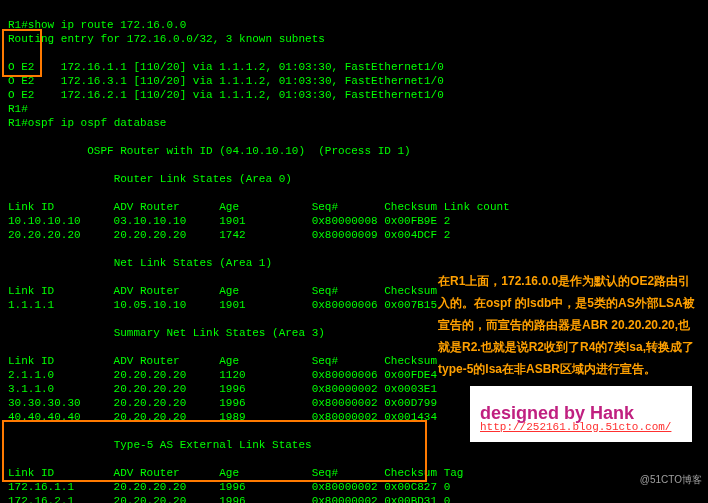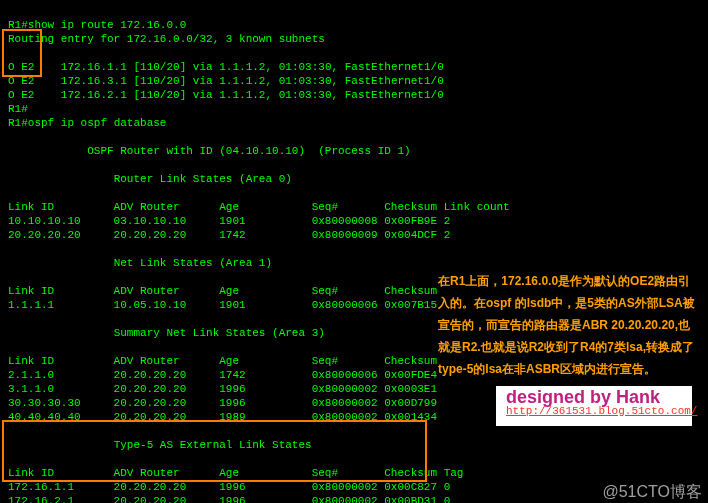--- a/index.html
+++ b/index.html
@@ -45,43 +45,43 @@
     font-size: 12px;
     line-height: 22px;
     font-weight: bold;
     white-space: normal;
     margin-top: 8px;
   }
   .credit {
     position: absolute;
     right: 16px;
     top: 386px;
-    width: 196px;
+    width: 222px;
     background: #fff;
-    padding: 4px 10px 8px 10px;
+    padding: 20px 10px 8px 10px;
     font-family: "Comic Sans MS", cursive, sans-serif;
   }
   .credit .hd {
     color: #c02080;
     font-size: 18px;
     font-weight: bold;
   }
   .credit .url {
     color: #ff3030;
     font-family: "Courier New", monospace;
     font-size: 11px;
     text-decoration: underline;
   }
   .wm {
     position: absolute;
     right: 6px;
-    bottom: 4px;
+    bottom: 16px;
     color: #a0a0a0;
     font-family: sans-serif;
-    font-size: 16px;
+    font-size: 10px;
   }
 </style>
 </head>
 <body>
 
 <div class="term">
 <span>R1#</span><span>show ip route 172.16.0.0</span>
 <span>Routing entry for 172.16.0.0/32, 3 known subnets</span>
 <span></span>
 <span>O E2</span>    <span>172.16.1.1</span> <span>[110/20]</span> <span>via 1.1.1.2,</span> <span>01:03:30,</span> <span>FastEthernet1/0</span>
@@ -99,37 +99,37 @@
 <span>20.20.20.20     20.20.20.20     1742          0x80000009 0x004DCF 2</span>
 
                 <span>Net Link States (Area 1)</span>
 
 <span>Link ID         ADV Router      Age           Seq#       Checksum</span>
 <span>1.1.1.1         10.05.10.10     1901          0x80000006 0x007B15</span>
 
                 <span>Summary Net Link States (Area 3)</span>
 
 <span>Link ID         ADV Router      Age           Seq#       Checksum</span>
-<span>2.1.1.0         20.20.20.20     1742          0x80000006 0x00FDE4</span>
+<span>2.1.1.0         20.20.20.20     1120          0x80000006 0x00FDE4</span>
 <span>3.1.1.0         20.20.20.20     1996          0x80000002 0x0003E1</span>
 <span>30.30.30.30     20.20.20.20     1996          0x80000002 0x00D799</span>
 <span>40.40.40.40     20.20.20.20     1989          0x80000002 0x001434</span>
 
                 <span>Type-5 AS External Link States</span>
 
 <span>Link ID         ADV Router      Age           Seq#       Checksum Tag</span>
 <span>172.16.1.1      20.20.20.20     1996          0x80000002 0x00C827 0</span>
 <span>172.16.2.1      20.20.20.20     1996          0x80000002 0x00BD31 0</span>
 
 
 </div>
 
 <div class="box1"></div>
 <div class="box2"></div>
 
 <div class="annot">在R1上面，172.16.0.0是作为默认的OE2路由引入的。在ospf 的lsdb中，是5类的AS外部LSA被宣告的，而宣告的路由器是ABR 20.20.20.20,也就是R2.也就是说R2收到了R4的7类lsa,转换成了type-5的lsa在非ASBR区域内进行宣告。</div>
 
 <div class="credit">
   <div class="hd">designed by Hank</div>
-  <div class="url">http://361531.blog.51cto.com/</div>
+  <div class="url">http://252161.blog.51cto.com/</div>
 </div>
 
 <div class="wm">@51CTO博客</div>
 
 </body></html>

